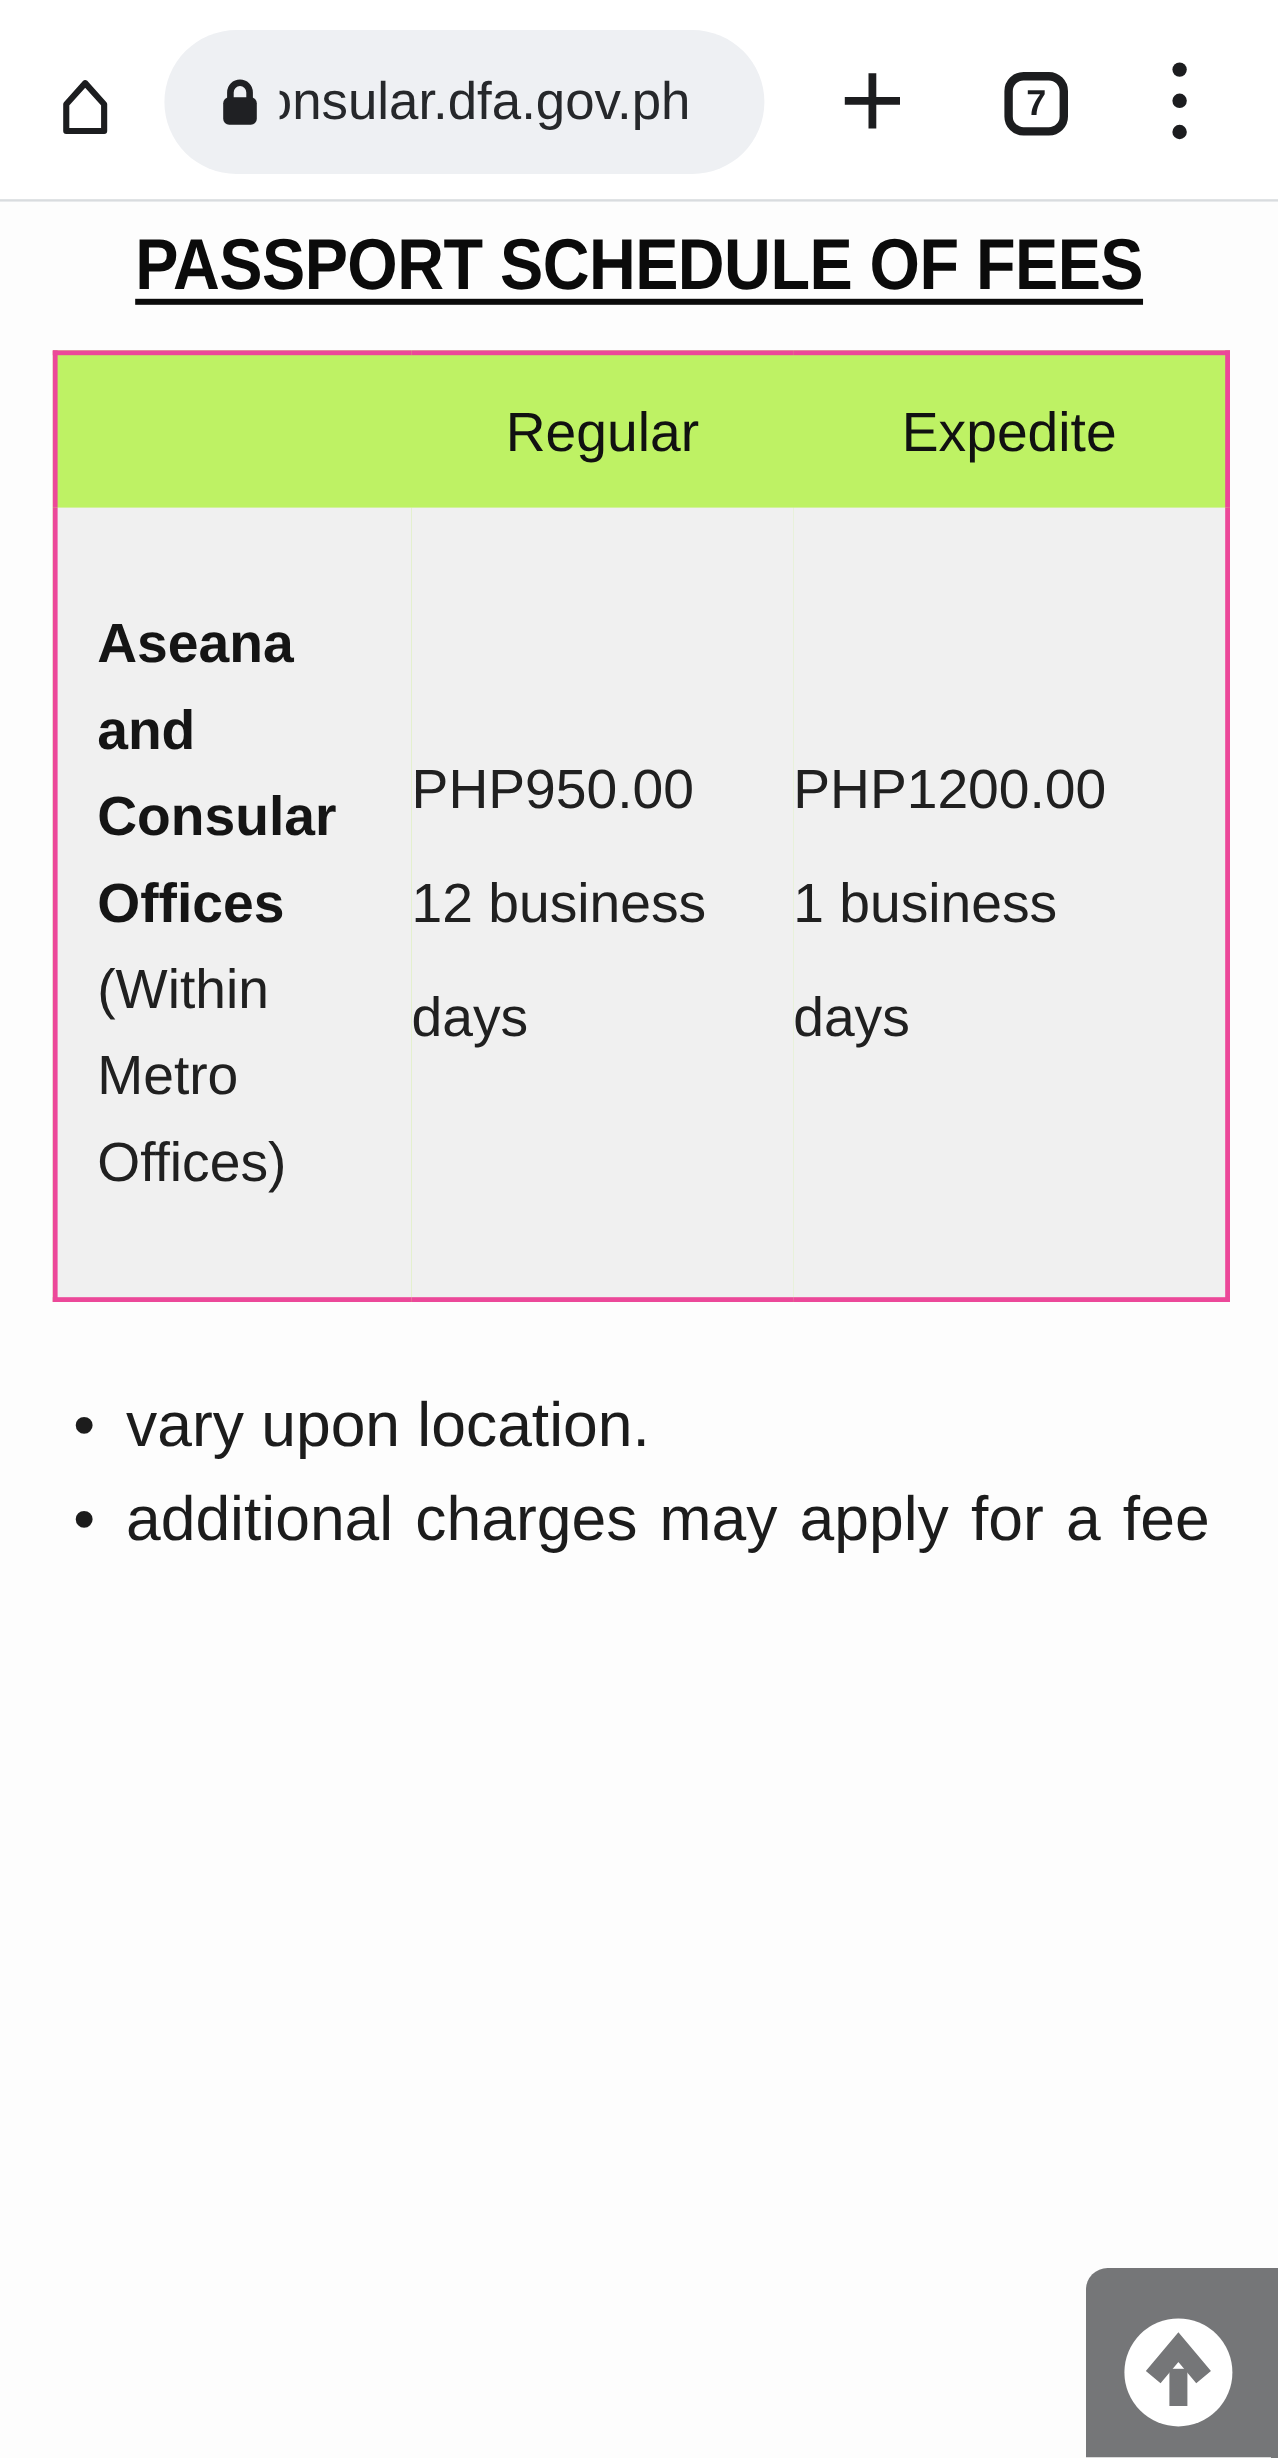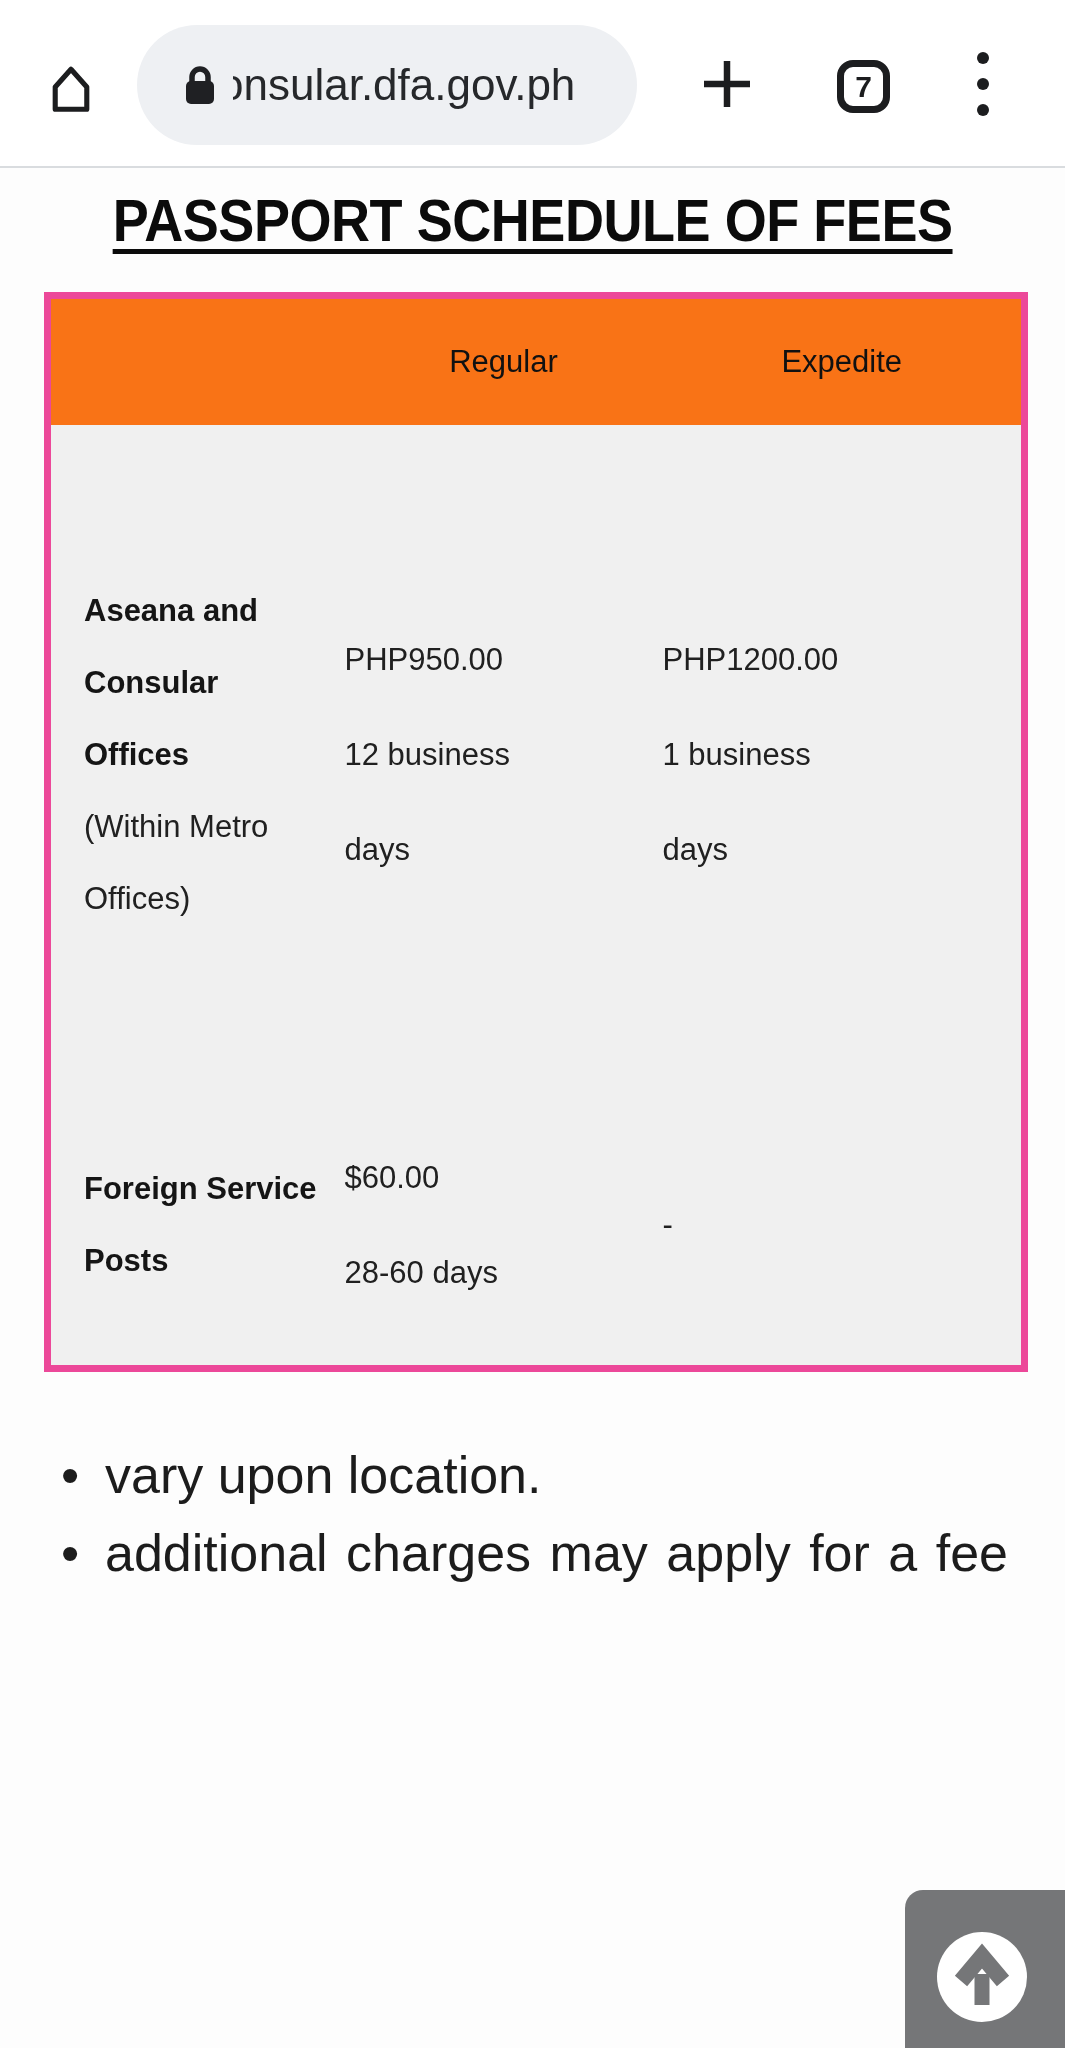--- a/index.html
+++ b/index.html
@@ -62,23 +62,23 @@
     text-underline-offset:8px;
     white-space:nowrap;
   }
 
   
   table.fees {
     margin:37px 0 0 44px;
     width:977px;
     border-collapse:collapse;
     table-layout:fixed;
-    background:#f97316;
-    border:7px solid #ec4899;
-    font-size:31px; color:#202020;
+    background:#bef264;
+    border:4px solid #ec4899;
+    font-size:46px; color:#202020;
   }
   table.fees col.c1 { width:297px; }
   table.fees col.c2 { width:318px; }
   table.fees col.c3 { width:362px; }
   table.fees th, table.fees td { vertical-align:middle; font-weight:400; }
   tr.hdr    { height:129px; }
   tr.r1     { height:660px; background:#f0f0f0; }
   tr.r2     { height:431px; background:#fdfdfd; }
   tr.r3     { height:284px; background:#f0f0f0; }
   th.colhead { text-align:center; font-weight:700; color:#111; }
@@ -180,36 +180,20 @@
       <div class="cl">days</div>
     </td>
     <td class="val">
       <div class="cl">PHP1200.00</div>
       <div class="cl">1 business</div>
       <div class="cl">days</div>
     </td>
   </tr>
 
 
-  <tr class="r3">
-    <td class="rowlab">
-      <span class="lab-bold">Foreign Service Posts</span>
-      <span class="lab-note"></span>
-    </td>
-    <td class="val">
-      <div class="cl">$60.00</div>
-      <div class="cl">28-60 days</div>
-      <div class="cl"></div>
-    </td>
-    <td class="val">
-      <div class="cl">-</div>
-      <div class="cl"></div>
-      <div class="cl"></div>
-    </td>
-  </tr>
   </tbody>
 </table>
 
 <ul class="notes">
   <li>
     <div class="pline">vary upon location.</div>
   </li>
   <li>
     <div class="jline">additional charges may apply for a fee</div>
   </li>

